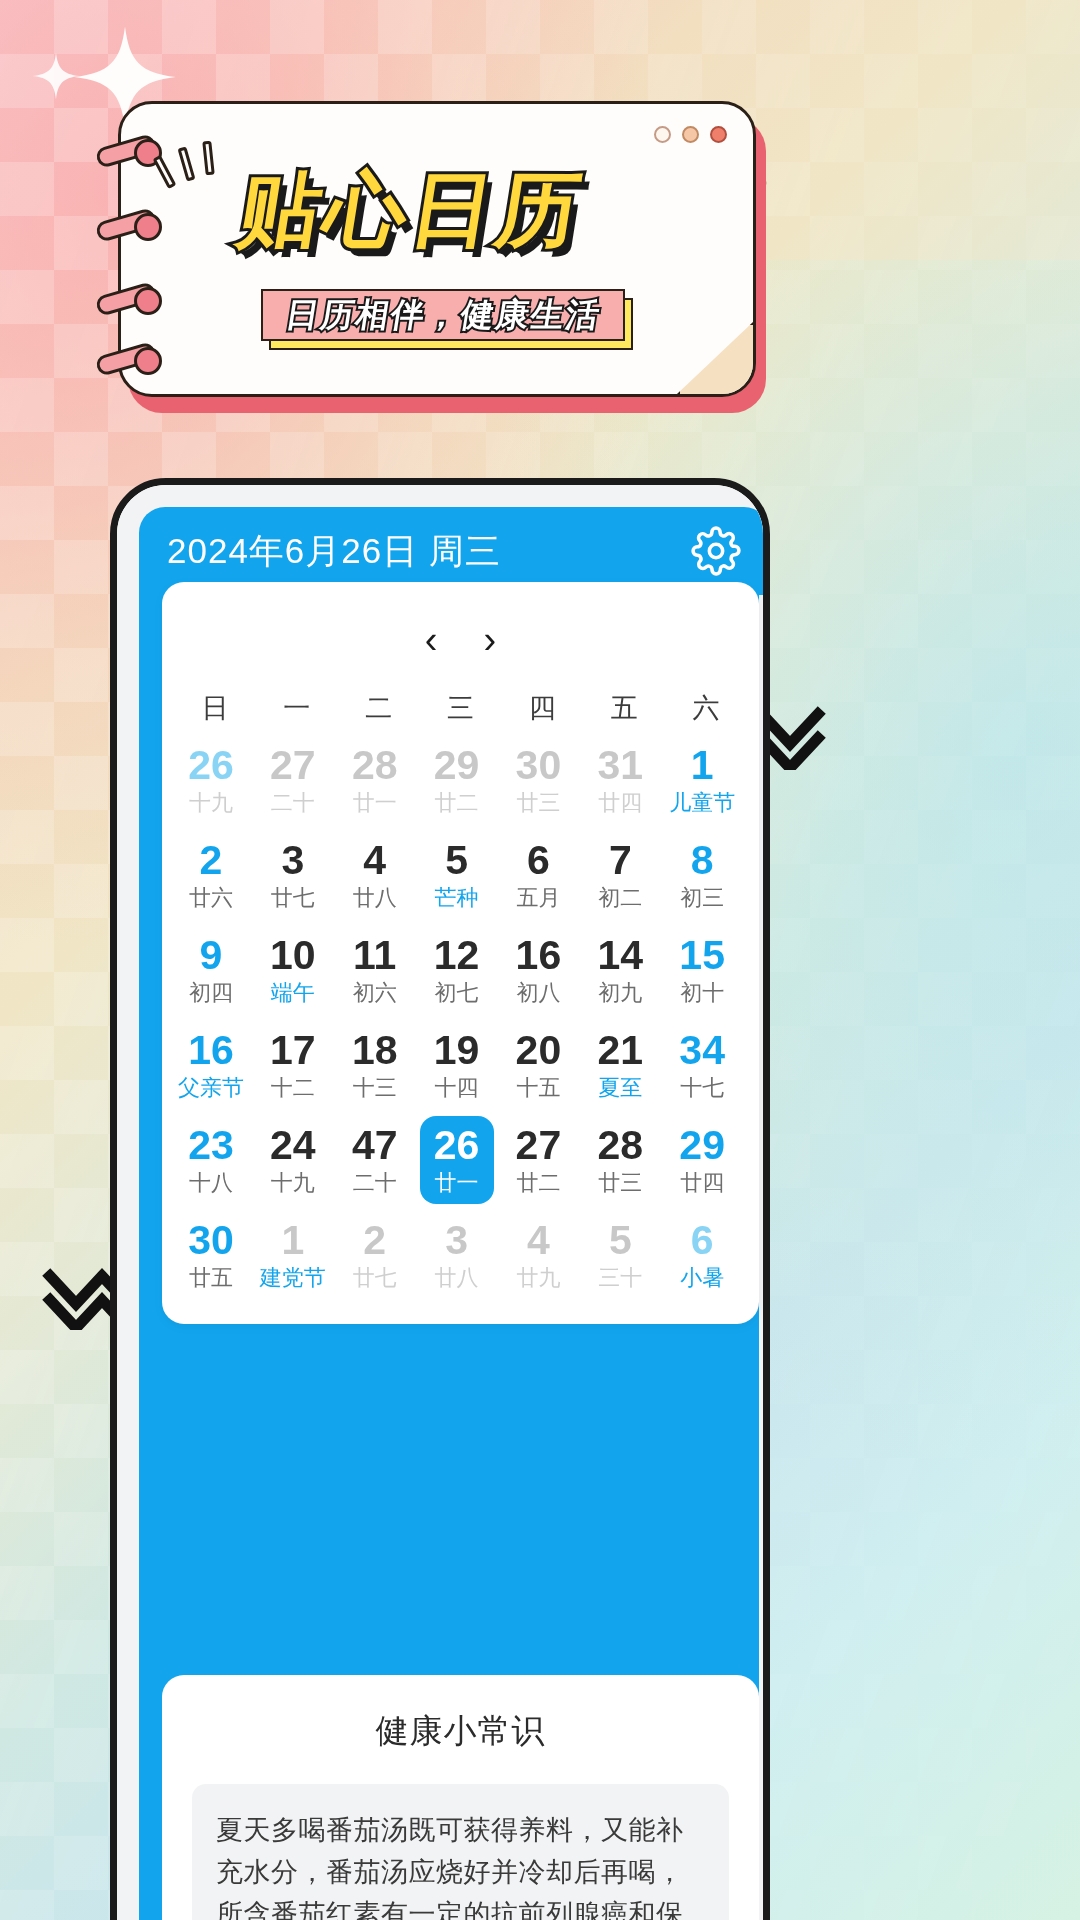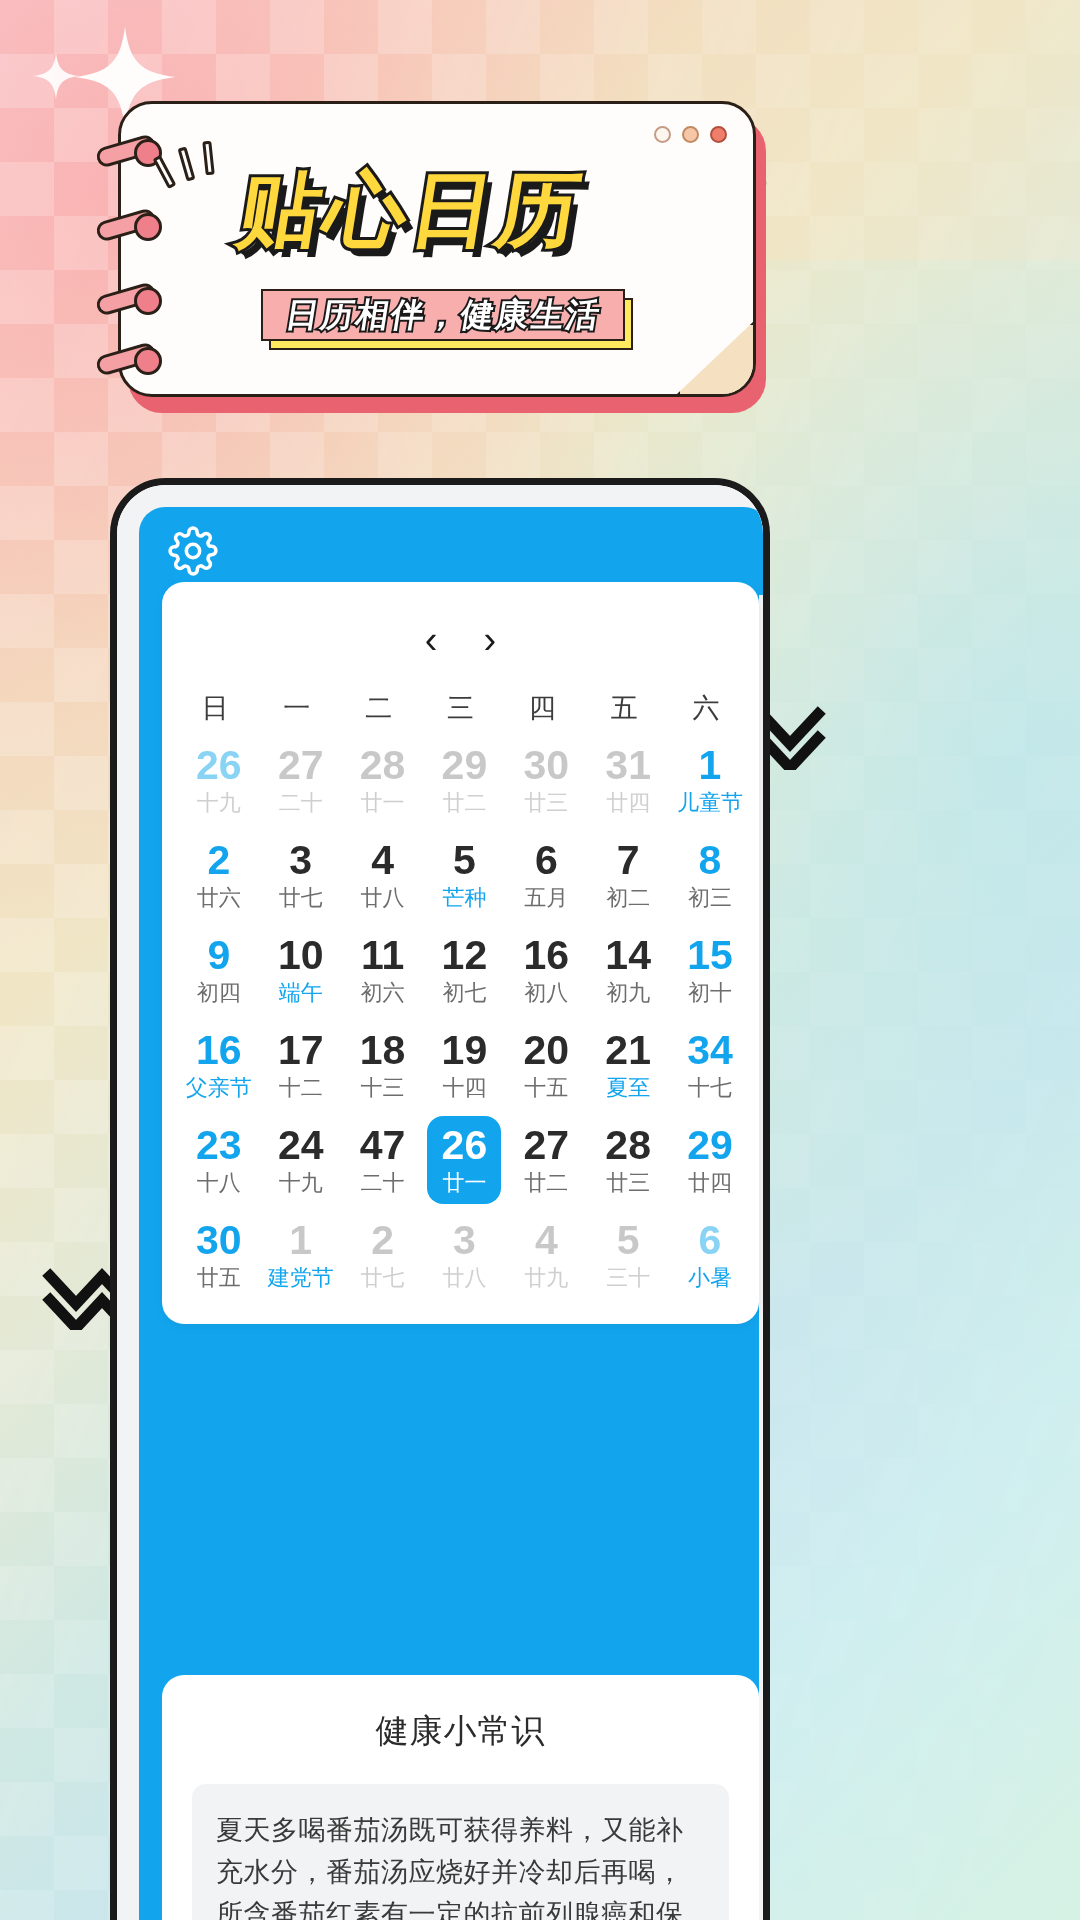--- a/index.html
+++ b/index.html
@@ -140,21 +140,21 @@
   }
   #month-nav { display:flex; align-items:center; justify-content:center; gap:34px; height:64px; }
   .nav-arrow { font-size:38px; color:#1b1b1b; font-weight:400; line-height:1; padding:0 6px; }
   #month-label { font-size:37px; color:#1b1b1b; letter-spacing:.5px; }
 
   #weekday-row { display:grid; grid-template-columns:repeat(7,1fr); margin-top:18px; padding:0 12px; }
   .weekday { text-align:center; font-size:27px; color:#3c3c3c; }
 
   #day-grid { display:grid; grid-template-columns:repeat(7,1fr); padding:0 12px; margin-top:6px; }
   .day-cell {
-    height:95px; display:flex; flex-direction:column; align-items:flex-end; justify-content:center;
+    height:95px; display:flex; flex-direction:column; align-items:flex-start; justify-content:center;
     position:relative;
   }
   .day-pill {
     width:74px; height:88px; border-radius:16px;
     display:flex; flex-direction:column; align-items:center; justify-content:center;
     gap:2px;
   }
   .day-num { font-size:41px; font-weight:700; line-height:1.05; }
   .day-sub { font-size:22px; line-height:1.1; margin-top:2px; }
 
@@ -253,20 +253,21 @@
   <path d="M8 16 L34 44 L60 16 L86 44 L114 14" fill="none" stroke="#111" stroke-width="11" stroke-linecap="square"></path>
   <path d="M8 40 L34 68 L60 40 L86 68 L114 38" fill="none" stroke="#111" stroke-width="11" stroke-linecap="square"></path>
 </svg>
 
 <div id="phone">
   <div id="phone-inner">
 
     <div id="blue-band"></div>
 
     <div id="app-header">
+      <span id="header-date">2024年6月26日 周三</span>
       <span id="gear-icon-btn">
         <svg width="50" height="50" viewBox="0 0 24 24" fill="none" stroke="#ffffff" stroke-width="1.7">
           <circle cx="12" cy="12" r="3.2"></circle>
           <path d="M19.4 15a1.65 1.65 0 0 0 .33 1.82l.06.06a2 2 0 1 1-2.83 2.83l-.06-.06a1.65 1.65 0 0 0-1.82-.33 1.65 1.65 0 0 0-1 1.51V21a2 2 0 1 1-4 0v-.09A1.65 1.65 0 0 0 9 19.4a1.65 1.65 0 0 0-1.82.33l-.06.06a2 2 0 1 1-2.83-2.83l.06-.06A1.65 1.65 0 0 0 4.6 15a1.65 1.65 0 0 0-1.51-1H3a2 2 0 1 1 0-4h.09A1.65 1.65 0 0 0 4.6 9a1.65 1.65 0 0 0-.33-1.82l-.06-.06a2 2 0 1 1 2.83-2.83l.06.06A1.65 1.65 0 0 0 9 4.6a1.65 1.65 0 0 0 1-1.51V3a2 2 0 1 1 4 0v.09a1.65 1.65 0 0 0 1 1.51 1.65 1.65 0 0 0 1.82-.33l.06-.06a2 2 0 1 1 2.83 2.83l-.06.06A1.65 1.65 0 0 0 19.4 9c.14.35.43.62.78.75H21a2 2 0 1 1 0 4h-.09a1.65 1.65 0 0 0-1.51 1z"></path>
         </svg>
       </span>
     </div>
 
     <div id="calendar-card">
       <div id="month-nav">

